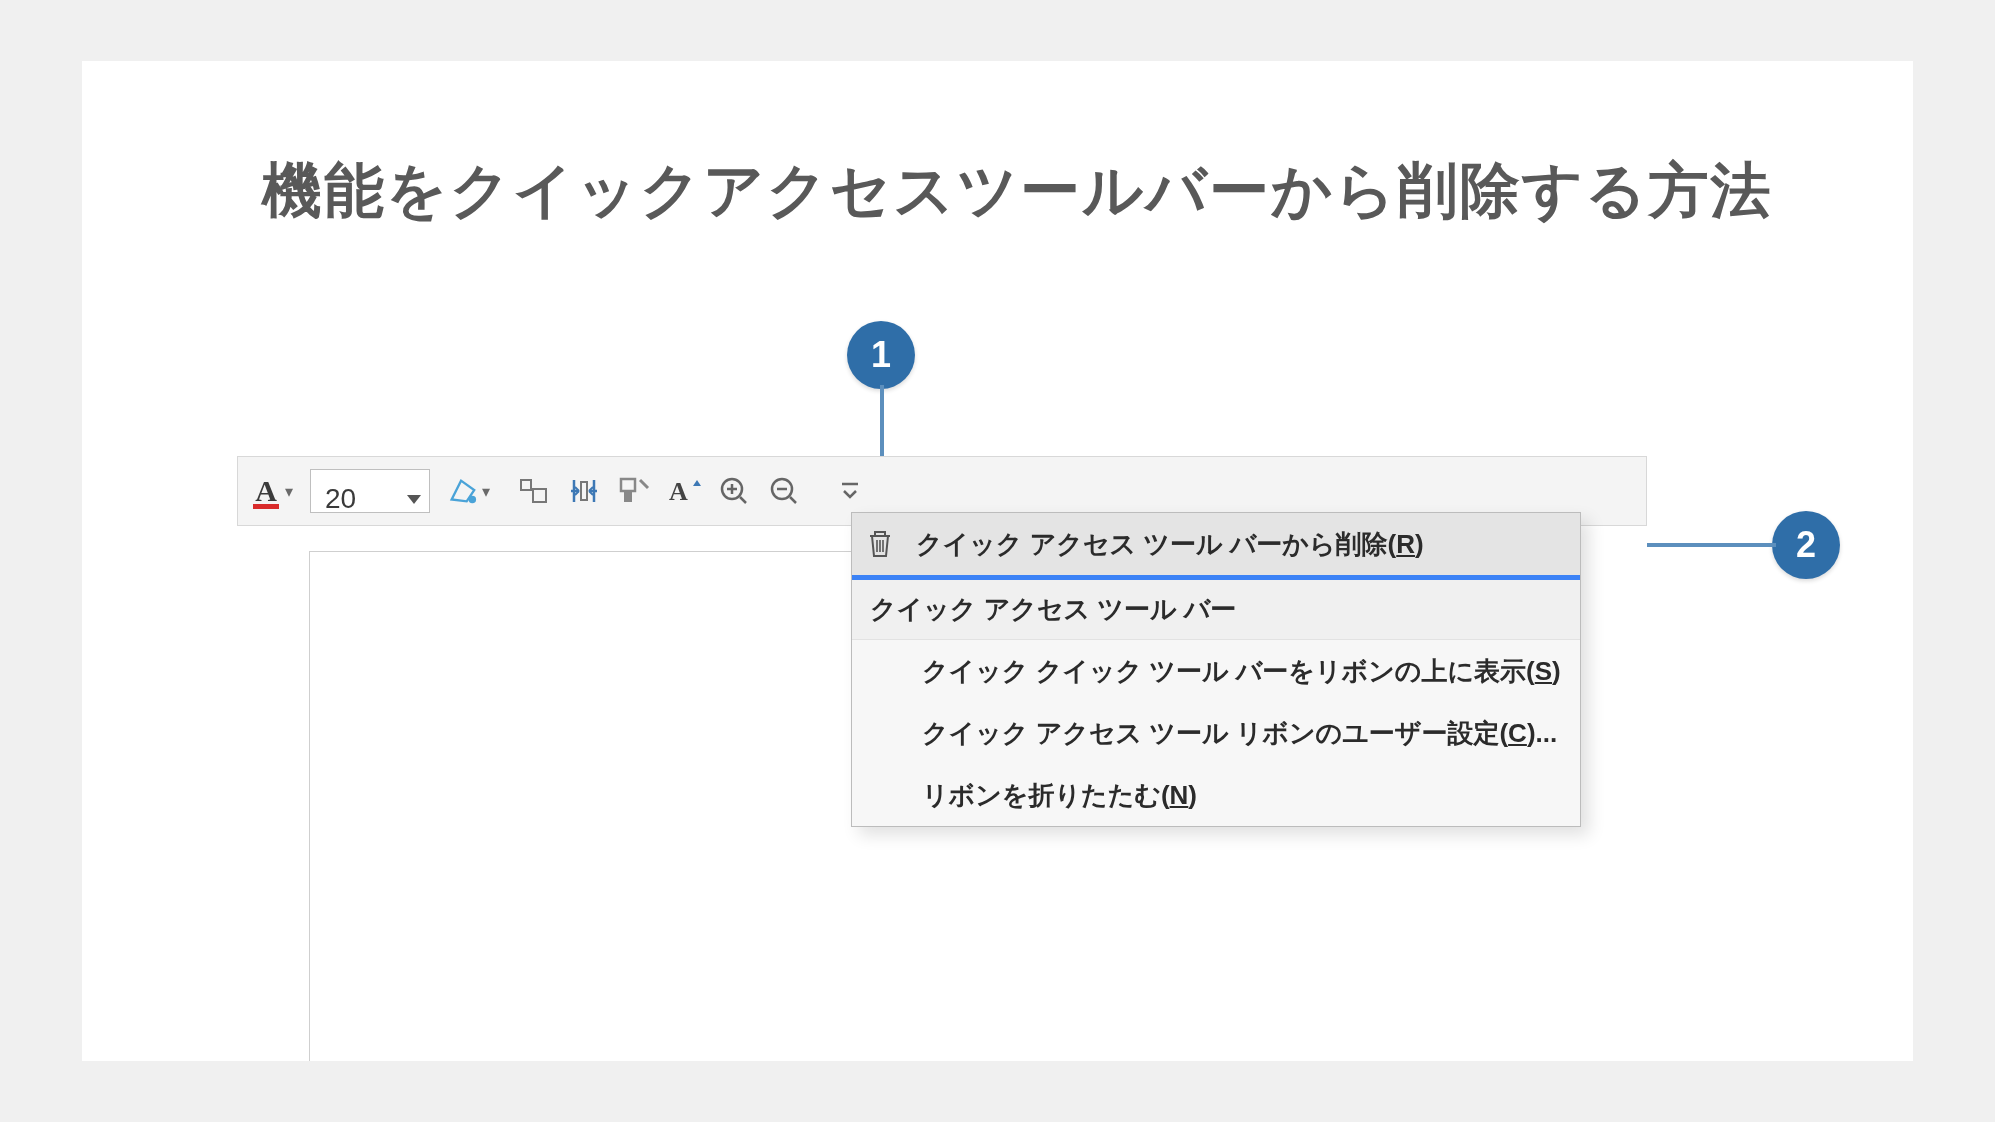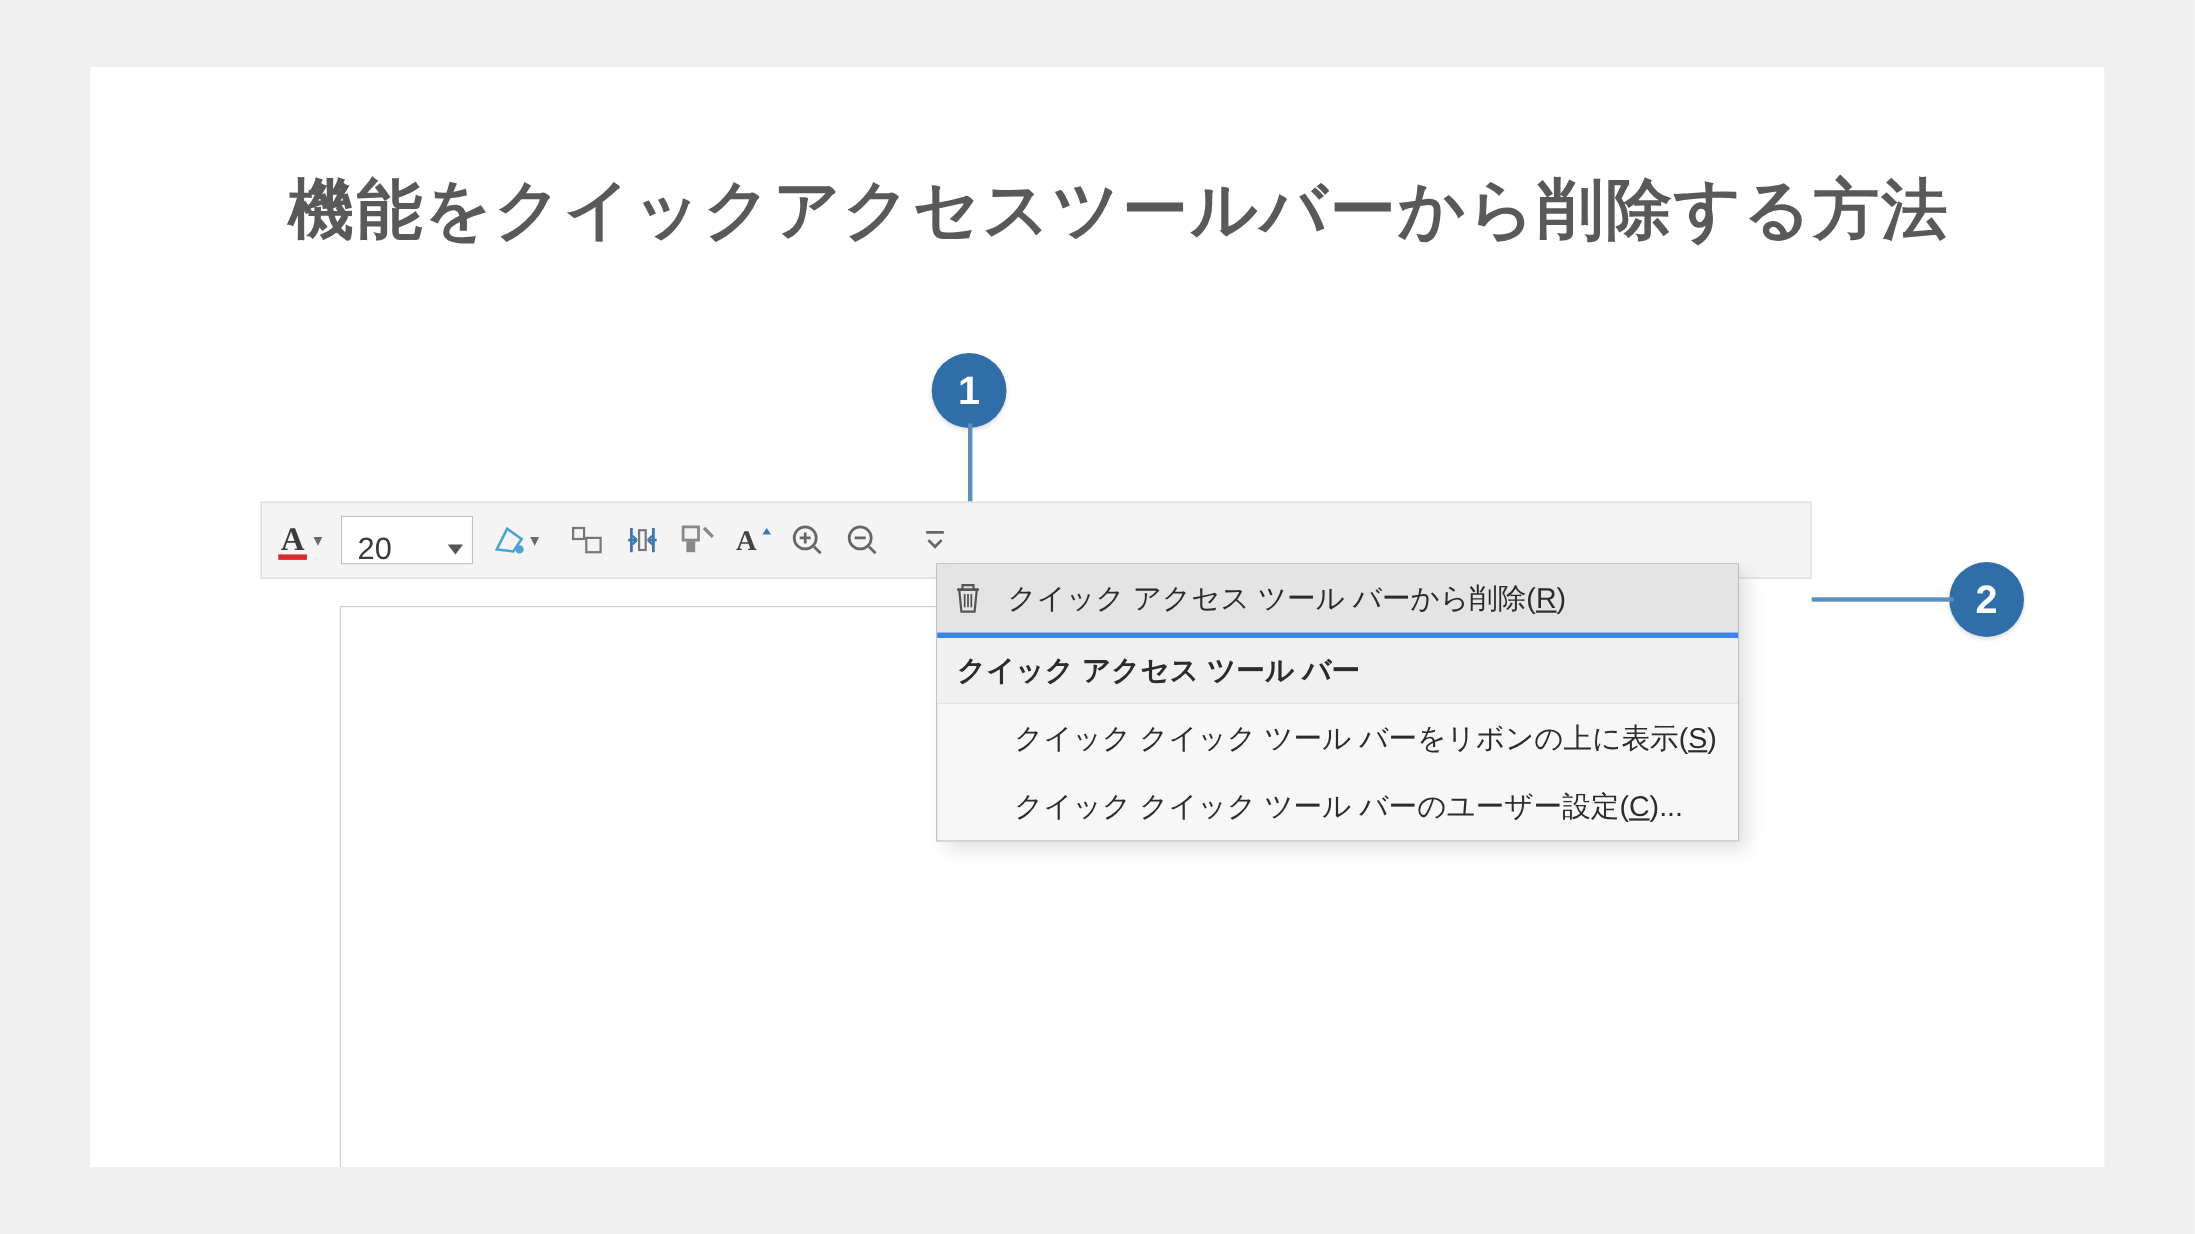--- a/index.html
+++ b/index.html
@@ -96,21 +96,21 @@
     font-size: 26px; color:#2b2b2b;
   }
   .menu .row{
     display:flex; align-items:center; height:62px;
     padding: 0 14px 0 0;
   }
   .menu .row.hover{ background:#e4e4e4; }
   .menu .icon-col{
     width:56px; min-width:56px; display:flex; align-items:center; justify-content:center;
   }
-  .menu .label{ padding-left: 8px; }
+  .menu .label{ padding-left: 8px; font-weight: bold; }
   .menu .header{
     font-weight:700; background:#f0f0f0; padding: 12px 14px 12px 18px;
     border-top:5px solid #3b82f6; border-bottom:1px solid #e2e2e2;
   }
   .menu .indent .icon-col{ width:70px; min-width:70px; }
   .menu .indent .label{ padding-left: 0; }
   .ul{ text-decoration: underline; }
 
   
   .callout{
@@ -255,23 +255,29 @@
       <div class="row indent">
         <div class="icon-col"></div>
         <div class="label">
           <span>クイック クイック ツール バーをリボンの上に表示(</span><span class="ul">S</span><span>)</span>
         </div>
       </div>
 
       <div class="row indent">
         <div class="icon-col"></div>
         <div class="label">
-          <span>クイック クイック ツール バーのユーザー設定(</span><span class="ul">C</span><span>)...</span>
-        </div>
-      </div>
-
-
+          <span>クイック アクセス ツール リボンのユーザー設定(</span><span class="ul">C</span><span>)...</span>
+        </div>
+      </div>
+
+
+      <div class="row indent">
+        <div class="icon-col"></div>
+        <div class="label">
+          <span>リボンを折りたたむ(</span><span class="ul">N</span><span>)</span>
+        </div>
+      </div>
 
 
     </div>
 
   </div>
 </div>
 
 </body></html>

